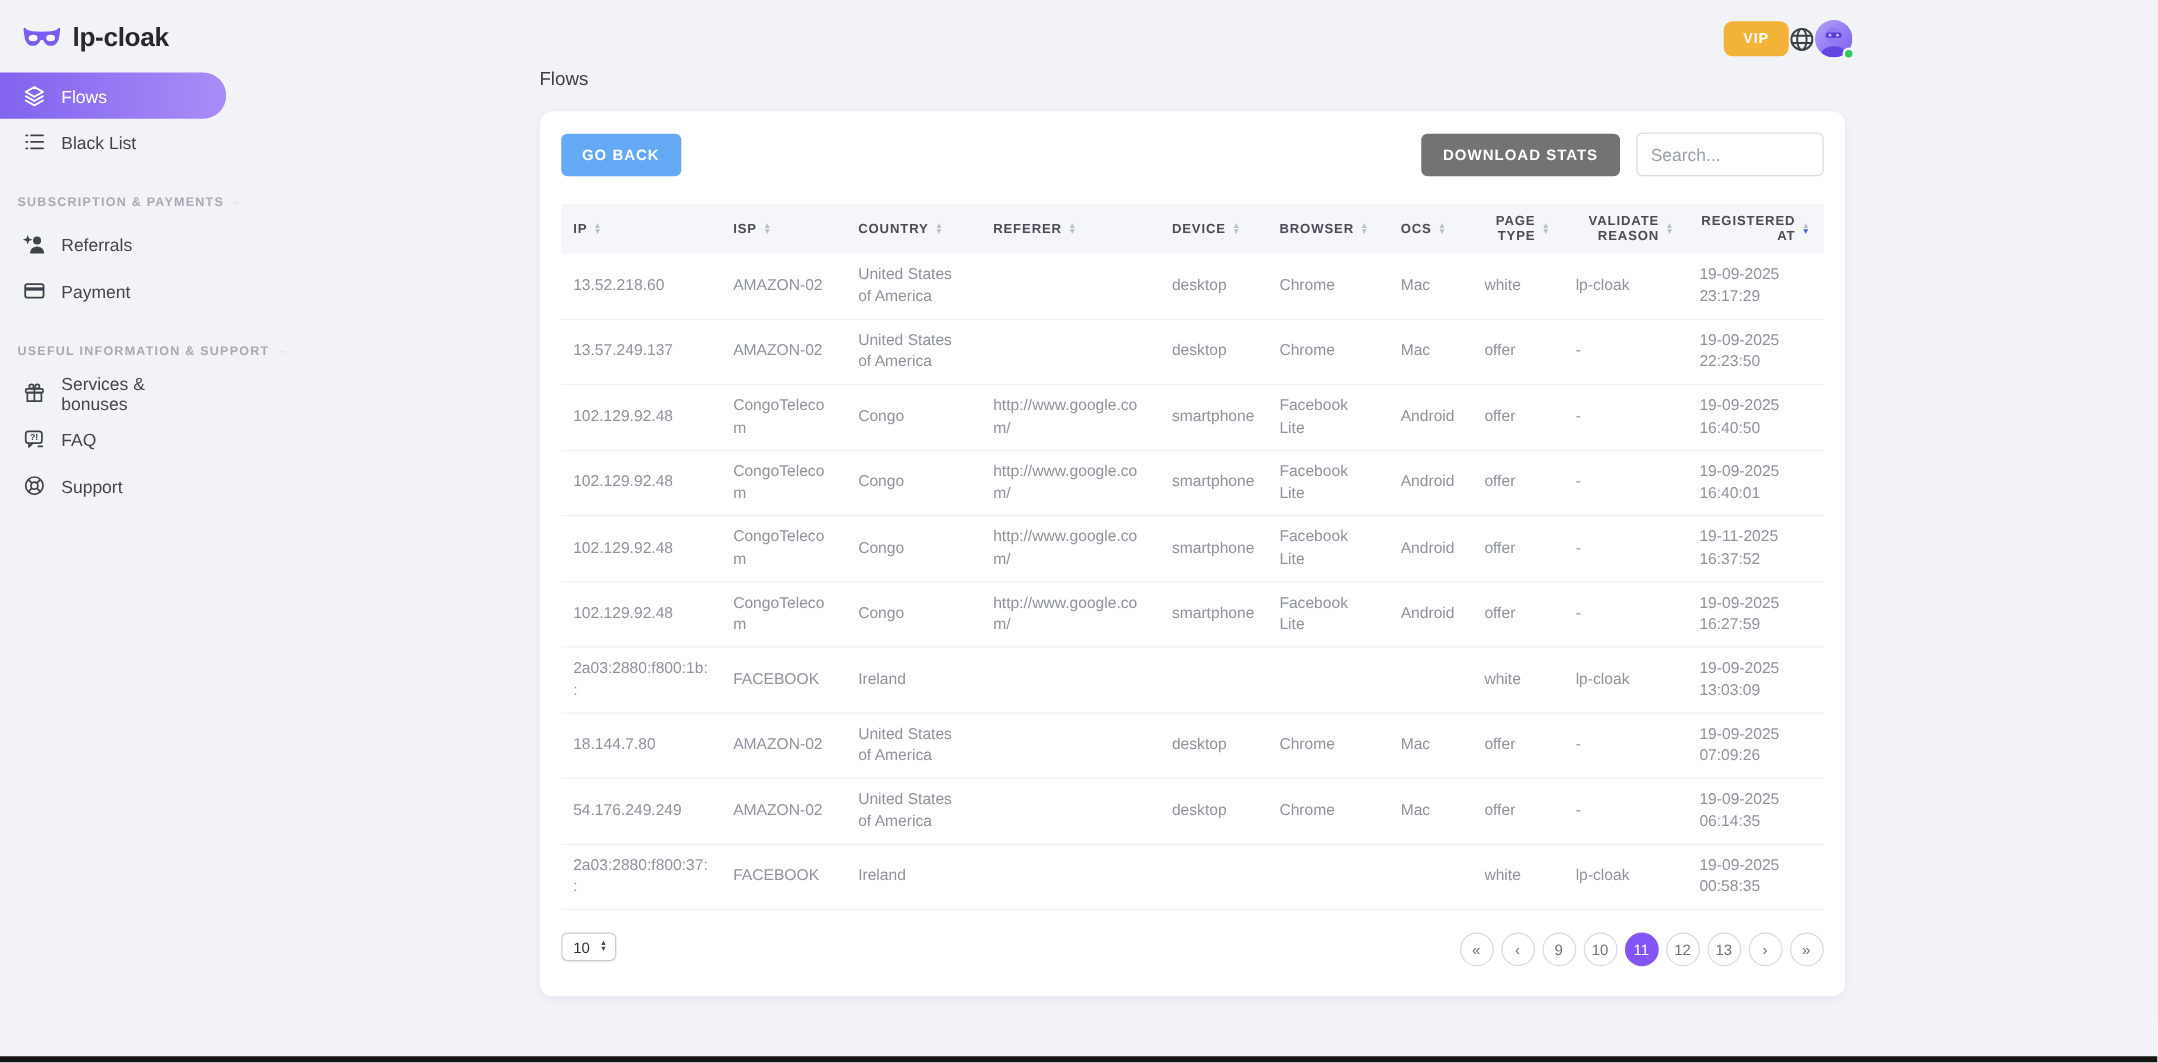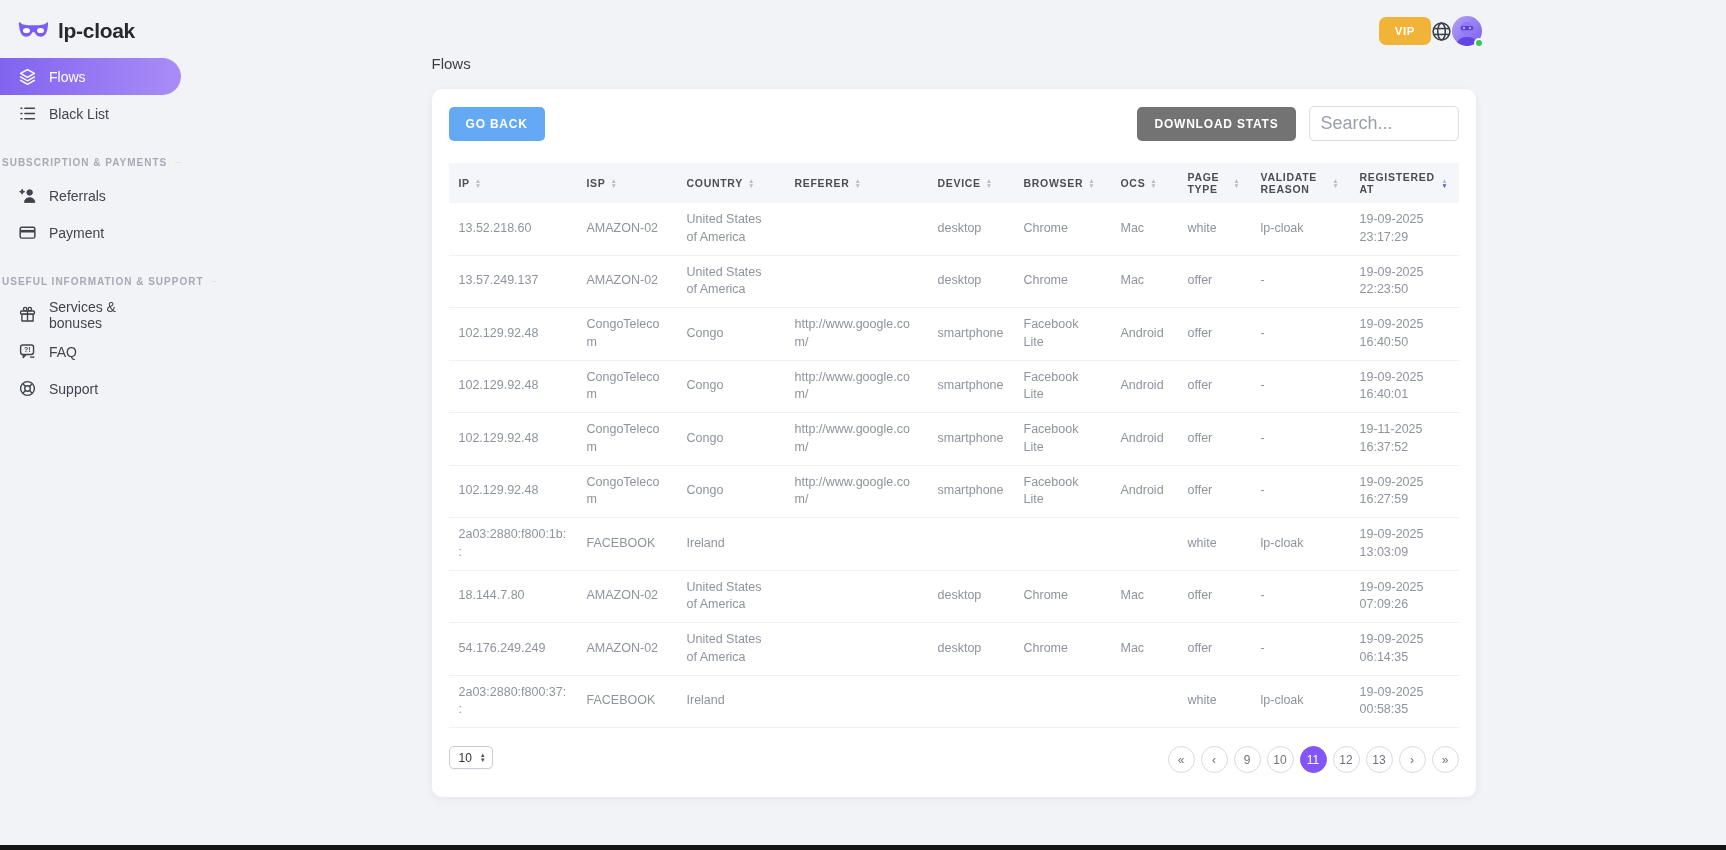--- a/index.html
+++ b/index.html
@@ -20,37 +20,37 @@
   .globe-btn { background:none; border:none; cursor:pointer; display:flex; padding:0; }
   .avatar-wrap { position:relative; width:30px; height:30px; cursor:pointer; }
   .avatar { width:30px; height:30px; border-radius:50%; overflow:hidden; display:block; }
   .status-dot { position:absolute; right:-2px; bottom:-2px; width:10px; height:10px; background:#35c759; border:2px solid #f2f3f7; border-radius:50%; }
   
   .sidebar { position:absolute; top:58px; left:0; width:181px; }
   .nav-item { display:flex; align-items:center; gap:12px; height:37px; padding:0 18px; font-size:14px; color:#42454d; cursor:pointer; }
   .nav-item svg { stroke:#3f434b; flex:none; }
   .nav-item.active { background:linear-gradient(90deg,#8163ef,#a98df6); border-radius:0 19px 19px 0; color:#fff; }
   .nav-item.active svg { stroke:#fff; }
-  .section-title { display:flex; align-items:center; font-size:10px; font-weight:bold; letter-spacing:1px; color:#a7aab4; margin:25px 0 9px; padding-left:2px; white-space:nowrap; }
+  .section-title { display:flex; align-items:center; font-size:10px; font-weight:bold; letter-spacing:1px; color:#a7aab4; margin:25px 0 9px; padding-left:14px; white-space:nowrap; }
   .section-title::after { content:""; flex:1; height:1px; background:#e1e3e9; margin-left:8px; min-width:4px; }
   
   .main { position:absolute; left:181px; top:0; right:0; }
   .content { width:1044px; margin:0 auto; }
   .page-title { margin-top:55px; font-size:15px; color:#3b3e45; }
   .card { margin-top:17px; background:#fff; border-radius:10px; box-shadow:0 2px 8px rgba(40,40,80,.06); padding:17px 17px 24px; }
   .toolbar { display:flex; align-items:center; margin-bottom:22px; }
   .btn { border:none; border-radius:5px; color:#fff; font-weight:bold; font-size:12px; letter-spacing:0.8px; padding:10px 17px; cursor:pointer; font-family:inherit; }
   .btn-blue { background:#63a9f4; }
   .btn-orange { background:#737373; margin-left:auto; }
-  .search-input { margin-left:13px; width:150px; height:35px; border:1px solid #d9dce3; border-radius:5px; padding:0 11px; font-size:18px; color:#555; font-family:inherit; background:#fff; }
+  .search-input { margin-left:13px; width:150px; height:35px; border:1px solid #d9dce3; border-radius:5px; padding:0 11px; font-size:14px; color:#555; font-family:inherit; background:#fff; }
   .search-input::placeholder { color:#9aa0ab; }
   
   table { border-collapse:collapse; table-layout:fixed; width:1010px; }
   thead th { background:#f5f6f9; text-align:left; padding:8px 10px; font-size:10.5px; color:#4a4d55; letter-spacing:0.7px; vertical-align:middle; cursor:pointer; }
-  .th-inner { display:flex; align-items:center; gap:5px; }
+  .th-inner { display:flex; align-items:center; gap:5px;text-align:right; }
   .sort { display:inline-flex; flex-direction:column; font-size:6.5px; line-height:5px; color:#b9bdc7; flex:none; }
   .sort .active { color:#4a5bea; }
   tbody td { padding:8px 10px; font-size:12.5px; color:#8f939d; border-bottom:1px solid #eef0f3; line-height:1.42; vertical-align:middle; height:49px; word-wrap:break-word; }
   
   .pg-row { display:flex; align-items:flex-start; margin-top:18px; }
   .perpage { display:flex; align-items:center; gap:8px; height:23px; background:#fff; border:1px solid #c9cdd6; border-radius:5px; padding:0 6px 0 9px; font-size:12px; color:#2e3138; cursor:pointer; box-shadow:0 1px 1px rgba(0,0,0,.04); }
   .stepper { display:flex; flex-direction:column; font-size:6px; line-height:4.5px; color:#4c4f56; }
   .pages { margin-left:auto; display:flex; gap:6px; }
   .pg { width:27px; height:27px; border-radius:50%; border:1px solid #d7dae0; background:#fff; color:#6e727b; font-size:12px; display:flex; align-items:center; justify-content:center; cursor:pointer; font-family:inherit; padding:0; }
   .pg.active { background:#8455f6; border-color:#8455f6; color:#fff; }

